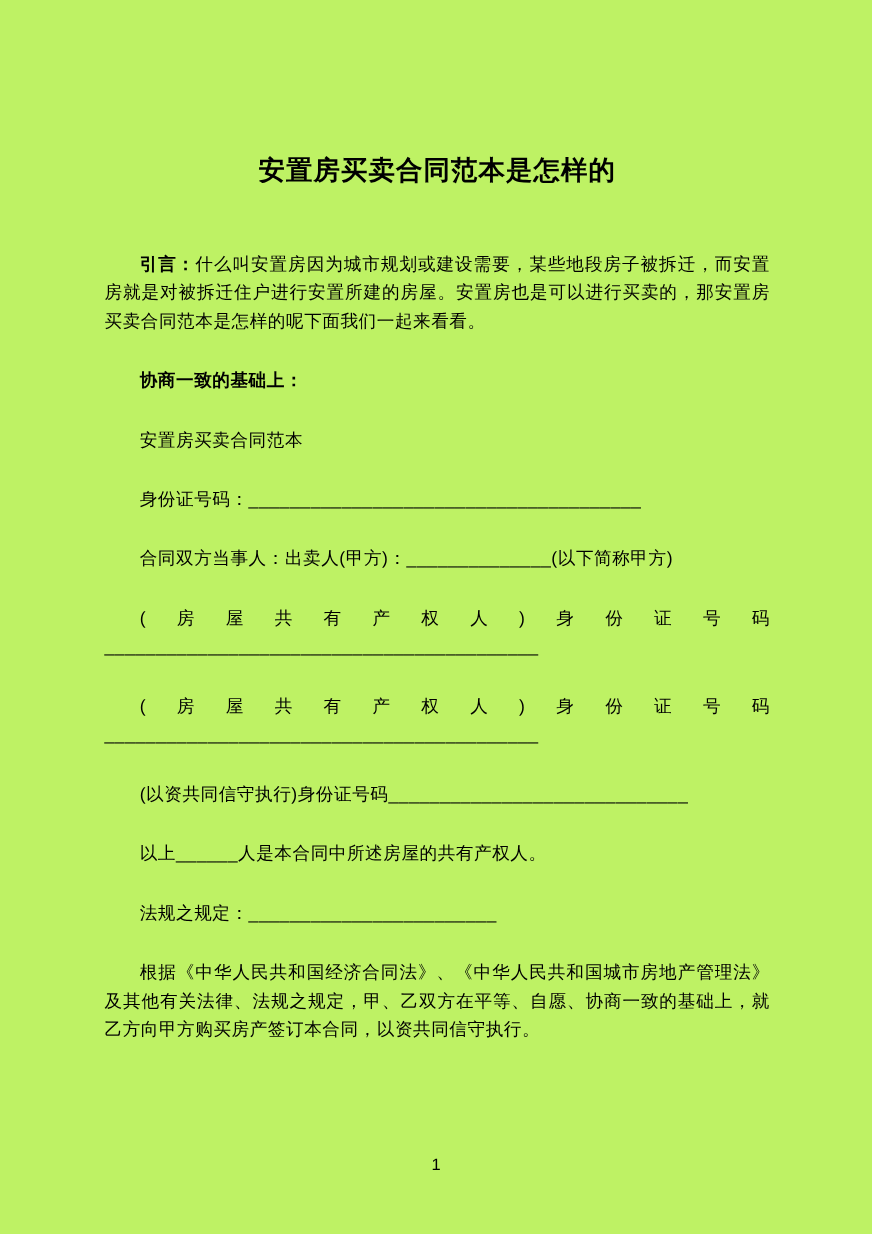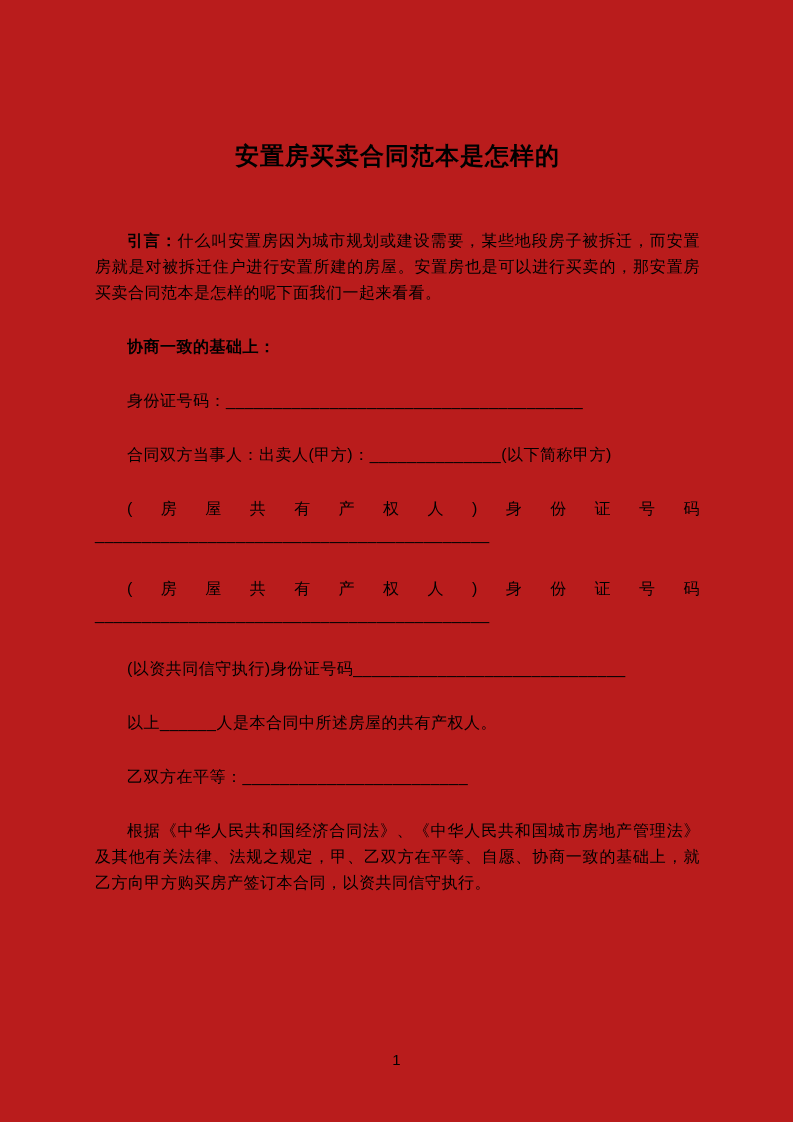--- a/index.html
+++ b/index.html
@@ -5,21 +5,21 @@
   html, body {
     margin: 0;
     padding: 0;
     background: #ffffff;
   }
   .page {
     position: relative;
     width: 793px;
     height: 1122px;
     margin: 0 auto;
-    background: #b91c1c;
+    background: #bef264;
     color: #000000;
     font-family: "Liberation Sans", sans-serif;
     overflow: hidden;
   }
   .content {
     padding: 0 93px 0 95px;
   }
   .doc-title {
     margin: 0;
     padding-top: 140px;
@@ -58,34 +58,35 @@
 
 <div class="page">
   <div class="content">
 
     <h1 class="doc-title">安置房买卖合同范本是怎样的</h1>
 
     <p class="body-p first-body"><span class="bold">引言：</span><span>什么叫安置房因为城市规划或建设需要，某些地段房子被拆迁，而安置房就是对被拆迁住户进行安置所建的房屋。安置房也是可以进行买卖的，那安置房买卖合同范本是怎样的呢下面我们一起来看看。</span></p>
 
     <p class="body-p bold">协商一致的基础上：</p>
 
+    <p class="body-p">安置房买卖合同范本</p>
 
     <p class="body-p">身份证号码：______________________________________</p>
 
     <p class="body-p">合同双方当事人：出卖人(甲方)：______________(以下简称甲方)</p>
 
     <p class="body-p">(房屋共有产权人)身份证号码__________________________________________</p>
 
     <p class="body-p">(房屋共有产权人)身份证号码__________________________________________</p>
 
     <p class="body-p">(以资共同信守执行)身份证号码_____________________________</p>
 
     <p class="body-p">以上______人是本合同中所述房屋的共有产权人。</p>
 
 
-    <p class="body-p">乙双方在平等：________________________</p>
+    <p class="body-p">法规之规定：________________________</p>
 
     <p class="body-p">根据《中华人民共和国经济合同法》、《中华人民共和国城市房地产管理法》及其他有关法律、法规之规定，甲、乙双方在平等、自愿、协商一致的基础上，就乙方向甲方购买房产签订本合同，以资共同信守执行。</p>
 
   </div>
 
   <div class="page-number">1</div>
 </div>
 
 </body></html>

